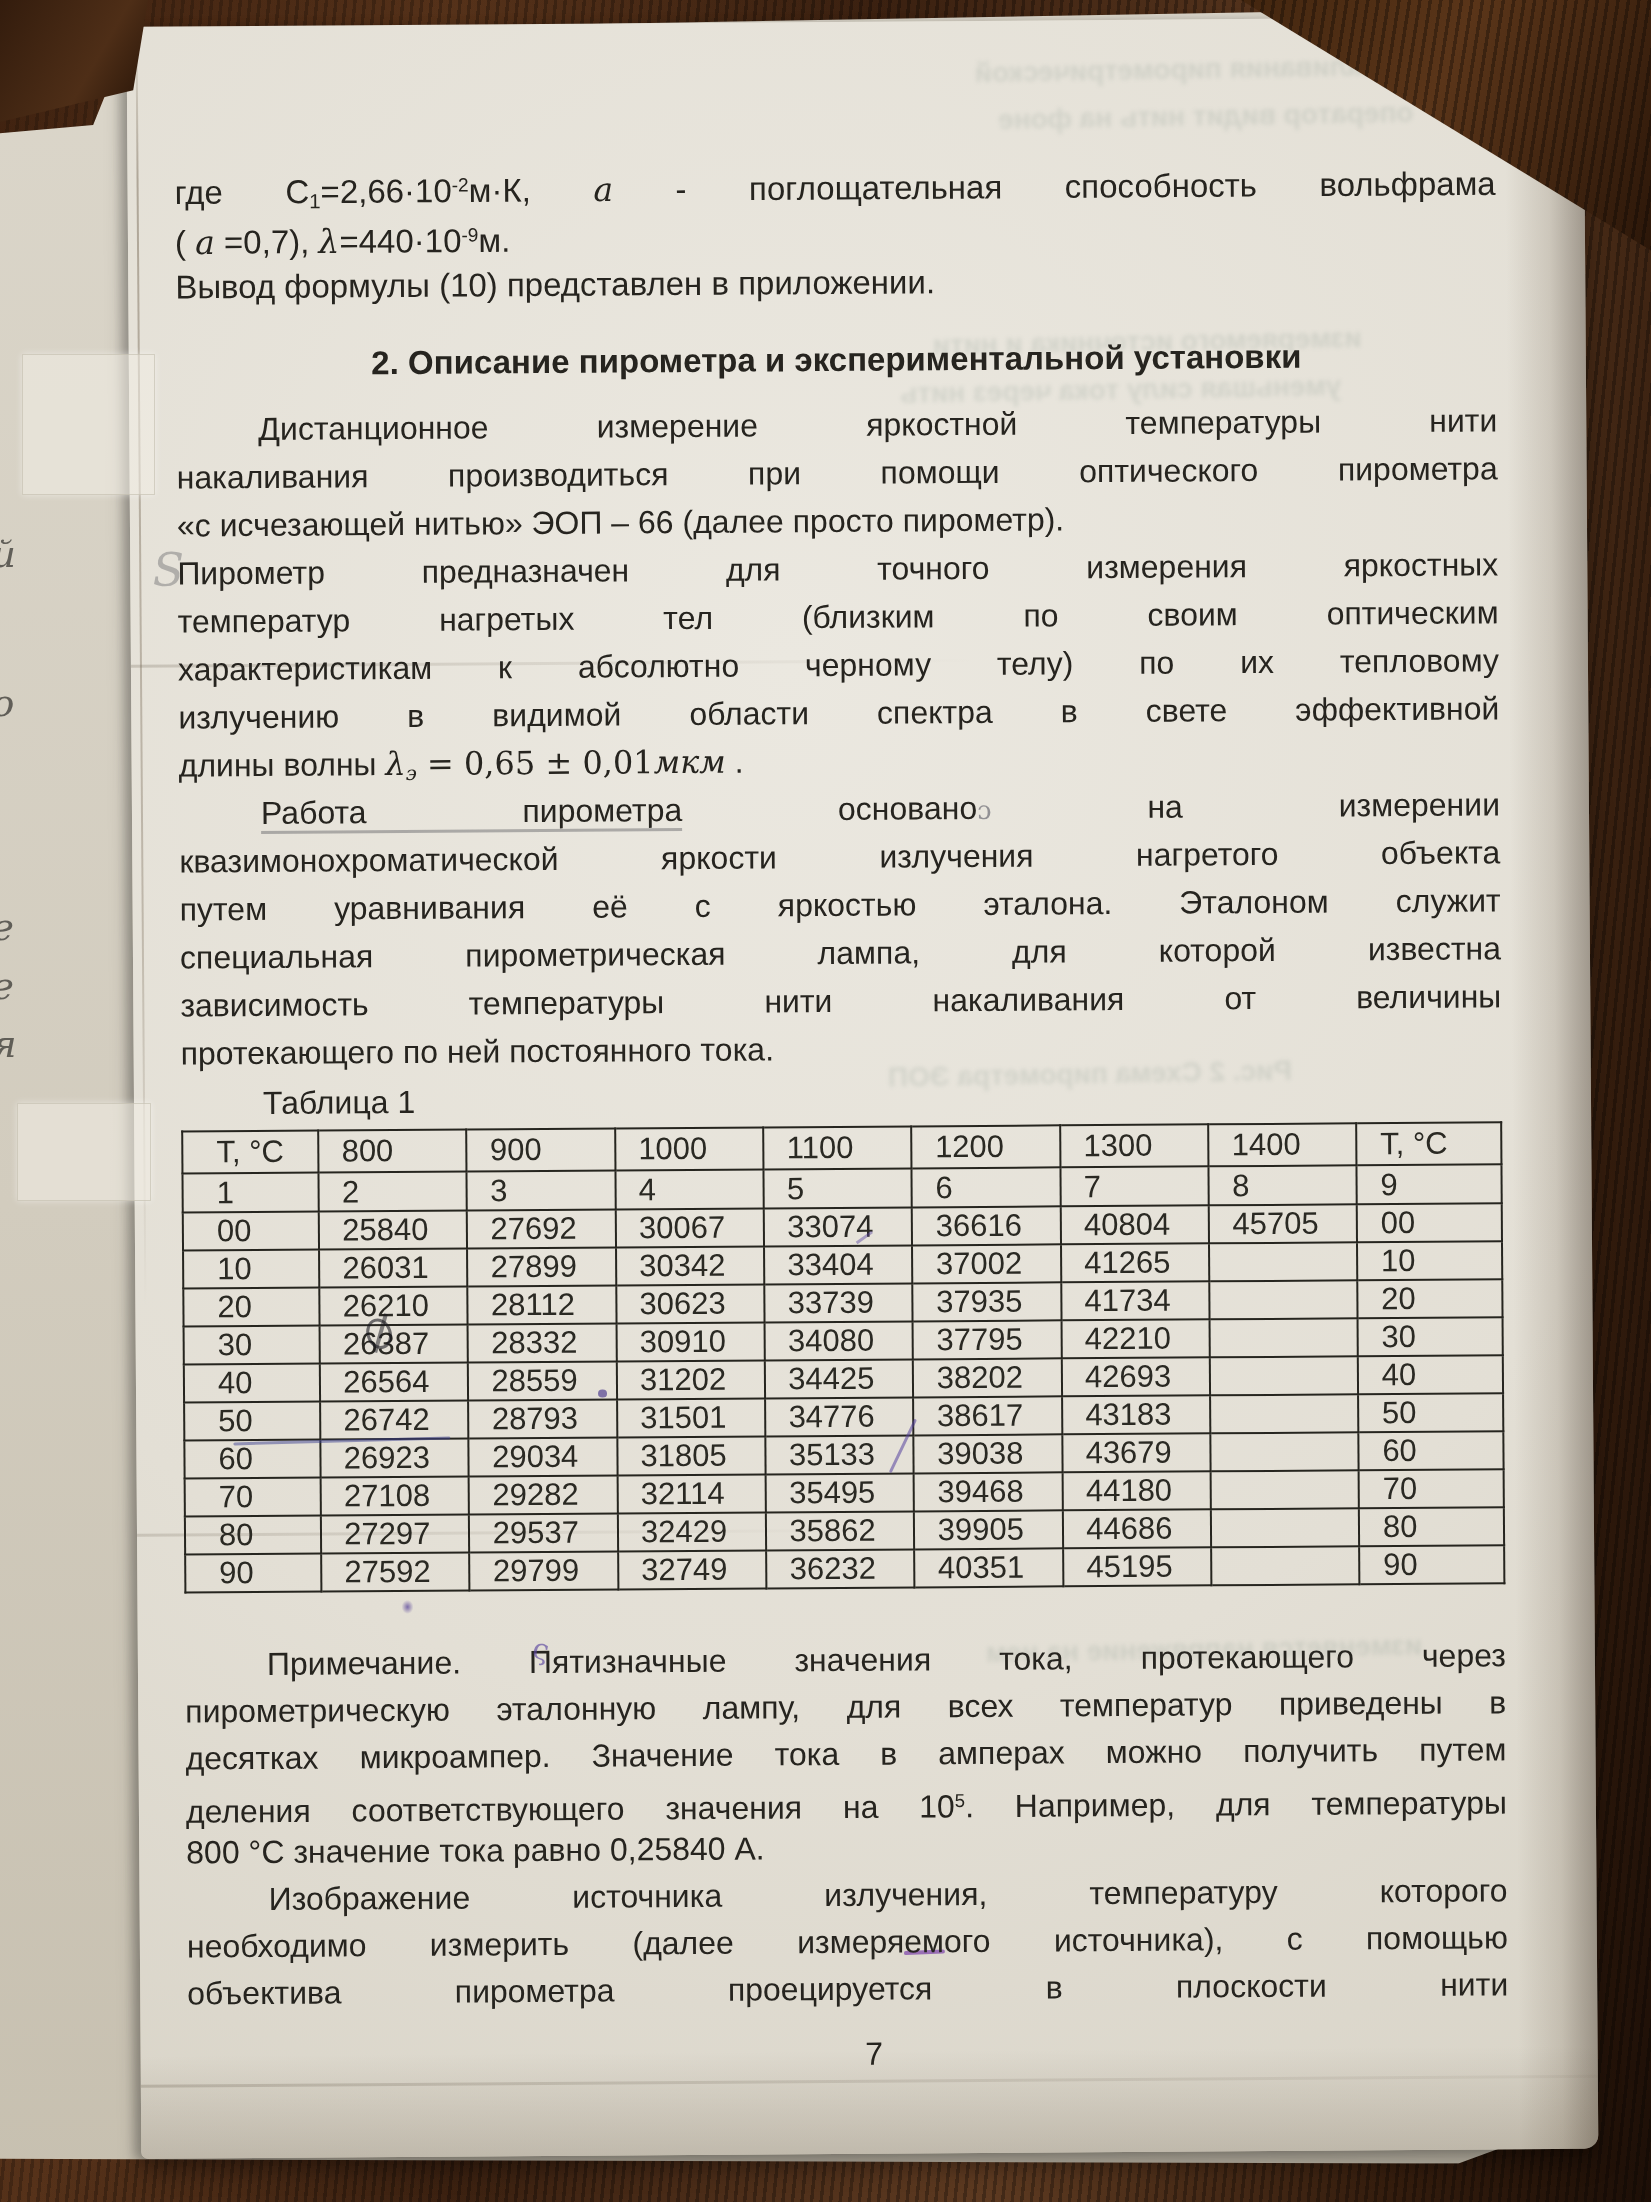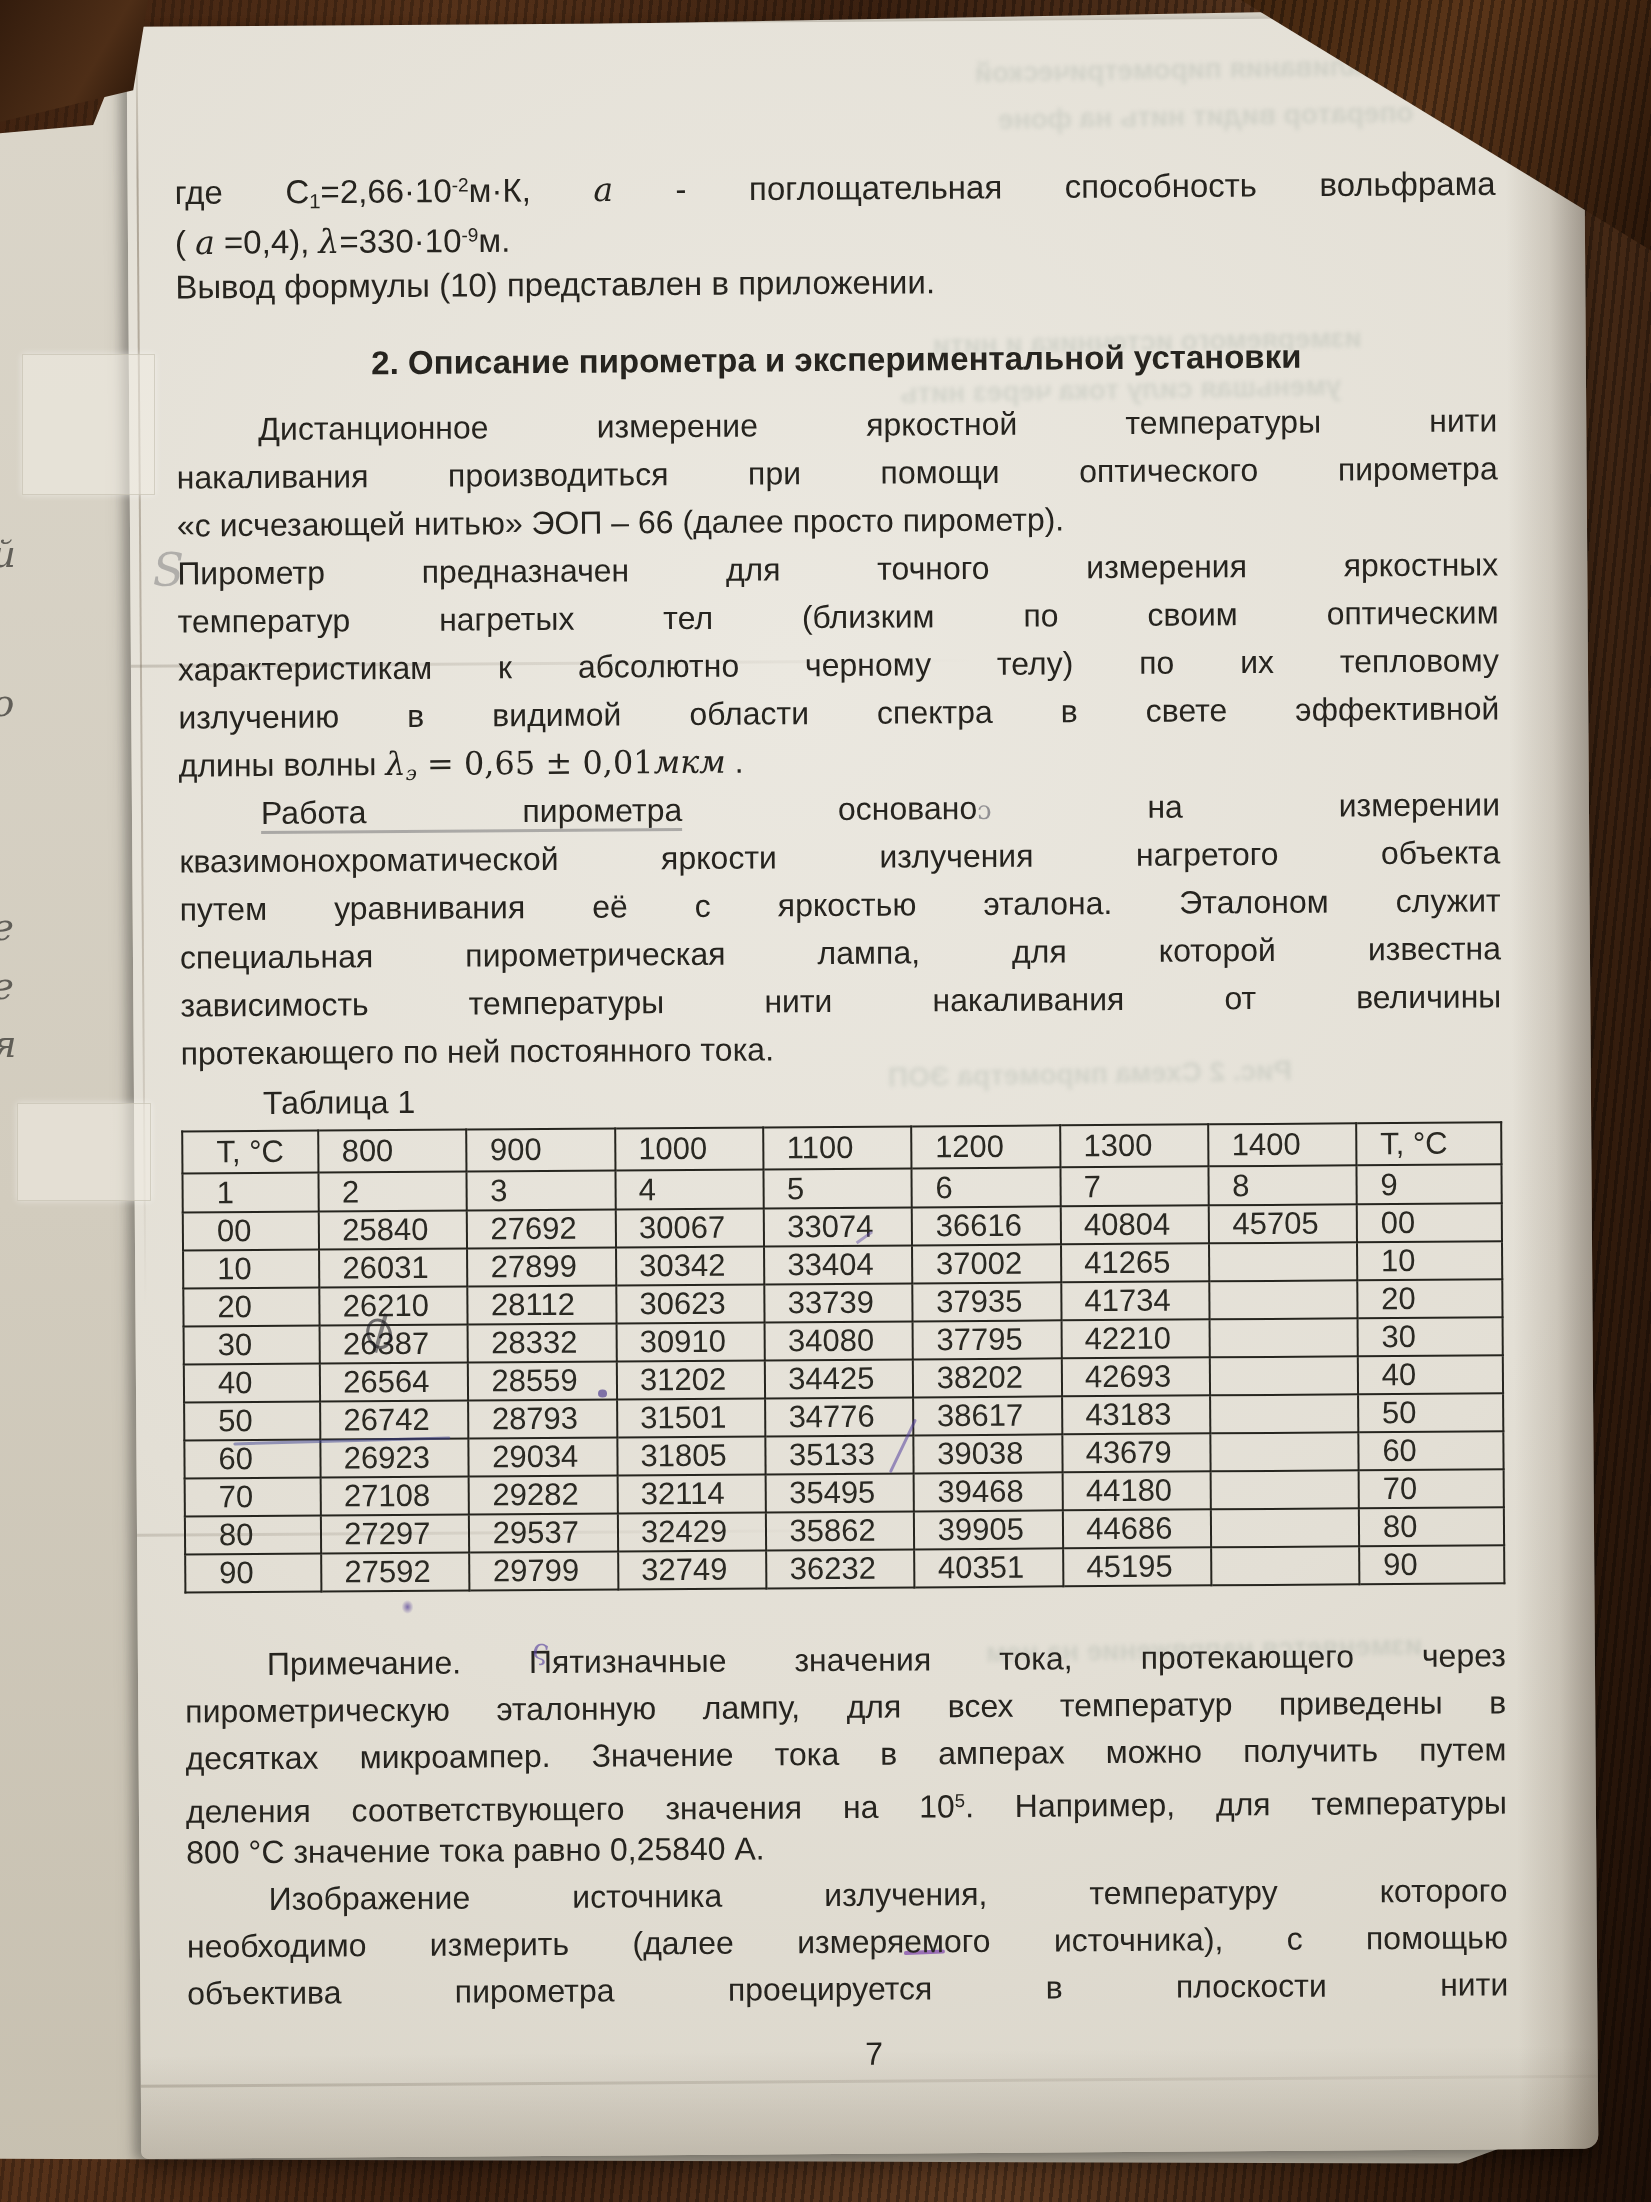--- a/index.html
+++ b/index.html
@@ -123,21 +123,21 @@
 
       <div class="pen-dash"></div>
 
       <div class="content">
 
         <div class="blockA">
           <div class="line jline">
             <span>где С</span><sub>1</sub><span>=2,66·10</span><sup>-2</sup><span>м·К, </span><span class="mi">a</span><span> - поглощательная способность вольфрама</span>
           </div>
           <div class="line lline">
-            <span>( </span><span class="mi">a</span><span> =0,4), </span><span class="mi">λ</span><span>=330·10</span><sup>-9</sup><span>м.</span>
+            <span>( </span><span class="mi">a</span><span> =0,7), </span><span class="mi">λ</span><span>=440·10</span><sup>-9</sup><span>м.</span>
           </div>
           <div class="line lline">Вывод формулы (10) представлен в приложении.</div>
         </div>
 
         <div class="heading">2. Описание пирометра и экспериментальной установки</div>
 
         <div>
             <div class="line jline indent">Дистанционное измерение яркостной температуры нити</div>
             <div class="line jline">накаливания производиться при помощи оптического пирометра</div>
             <div class="line lline">«с исчезающей нитью» ЭОП – 66 (далее просто пирометр).</div>

